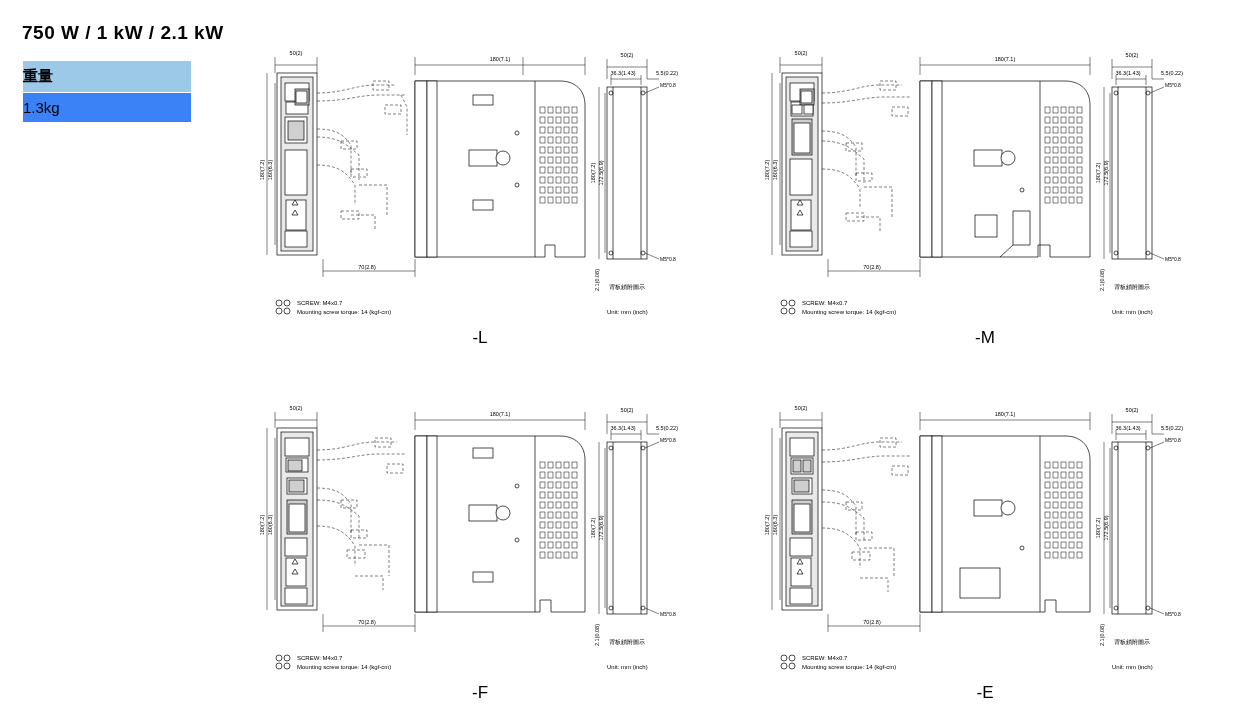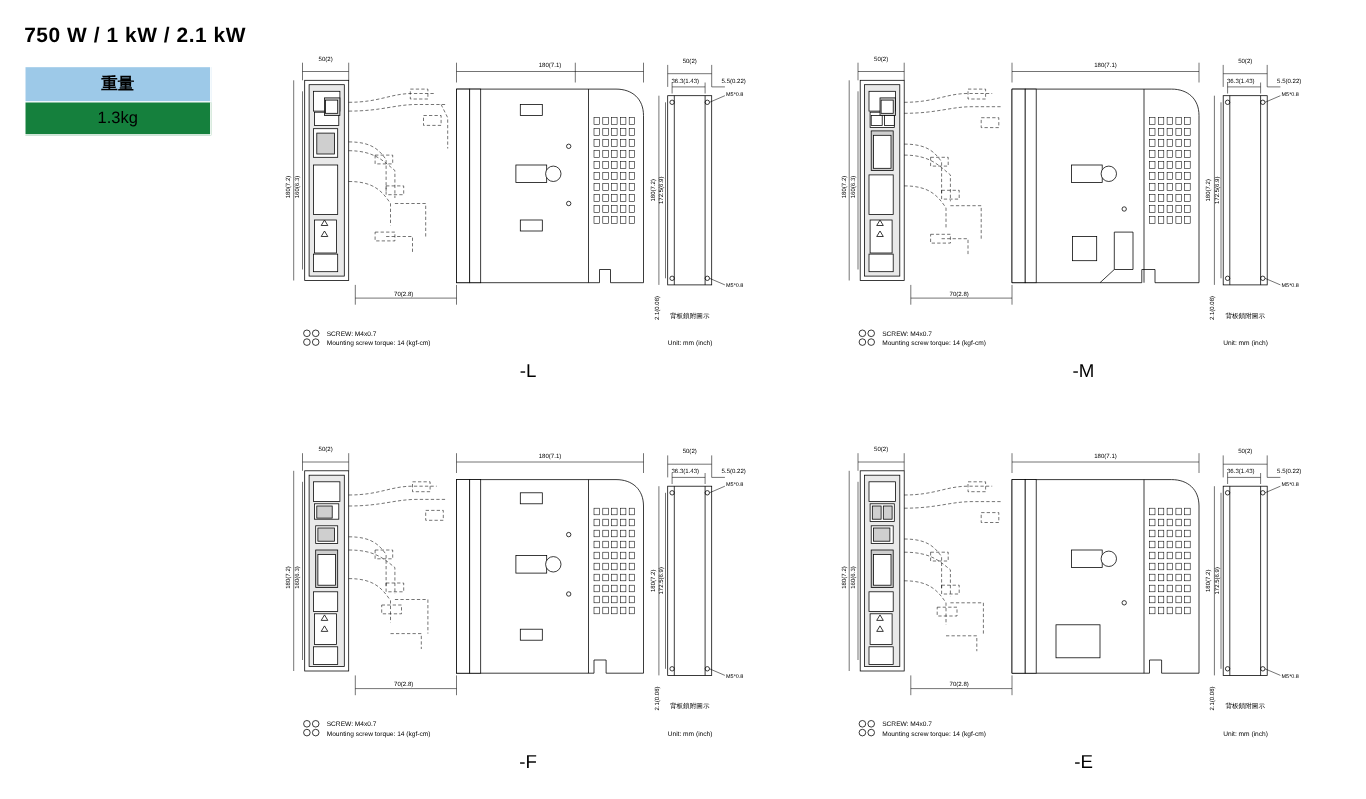--- a/index.html
+++ b/index.html
@@ -10,24 +10,24 @@
   }
   .page-title{
     position:absolute;left:22px;top:22px;
     font-size:19px;font-weight:bold;letter-spacing:.5px;
   }
   .weight-table{
     position:absolute;left:22px;top:60px;width:170px;
     border-collapse:collapse;
   }
   .weight-table td{
-    text-align:center;font-size:15px;padding:6px 0;border:1px solid #ffffff;
+    text-align:left;font-size:15px;padding:6px 0;border:1px solid #ffffff;
   }
   .weight-head{background:#9dc9e8;font-weight:bold;}
-  .weight-val{background:#15803d;}
+  .weight-val{background:#3b82f6;}
 
   .panel{position:absolute;}
   .panel .caption{
     position:absolute;left:0;width:100%;text-align:center;
     font-size:17px;
   }
   .svgwrap{position:absolute;left:0;top:0;}
   svg{display:block;}
   .ln{stroke:#000;fill:none;stroke-width:.7;}
   .lnt{stroke:#000;fill:none;stroke-width:.5;}

